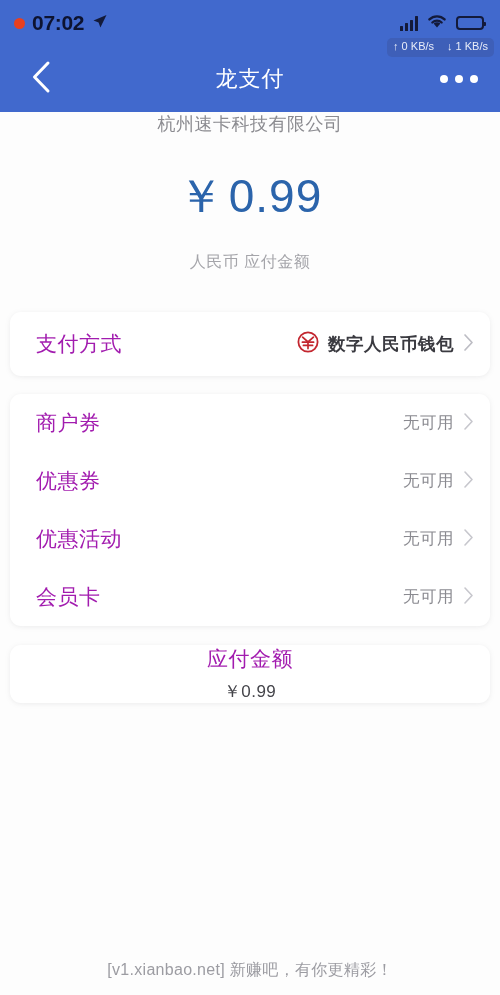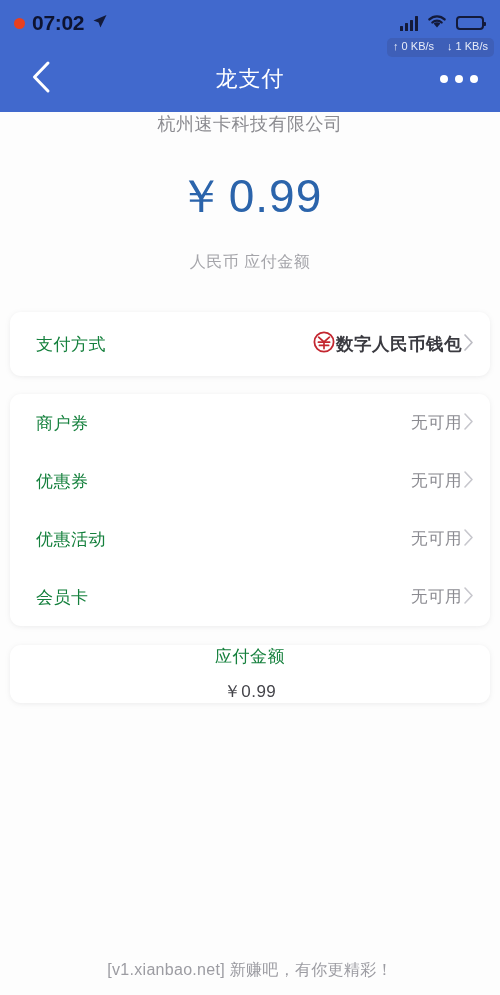--- a/index.html
+++ b/index.html
@@ -207,29 +207,29 @@
     height: 58px;
     display: flex;
     align-items: center;
     justify-content: space-between;
     padding: 0 16px 0 26px;
   }
   .row-pay { height: 64px; }
   .row-total { height: 58px; padding-right: 26px; flex-direction: column; }
 
   .row-label {
-    color: #15803d;
-    font-size: 17px;
+    color: #a21caf;
+    font-size: 21px;
     letter-spacing: 0.5px;
   }
 
   .row-right {
     display: flex;
     align-items: center;
-    gap: 1px;
+    gap: 9px;
   }
 
   .row-value {
     color: #55555a;
     font-size: 17px;
     letter-spacing: 0.5px;
   }
   .row-value-strong {
     color: #3a3a40;
     font-size: 17.5px;

